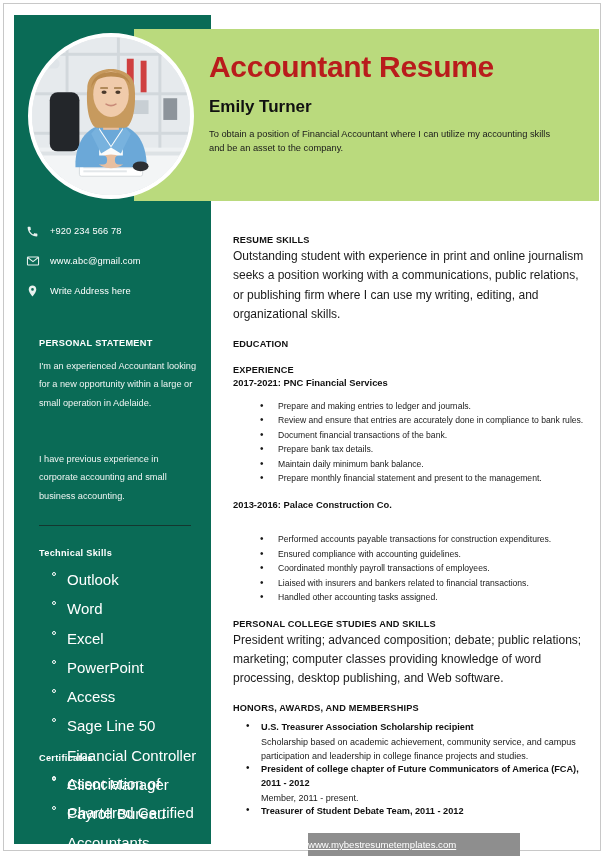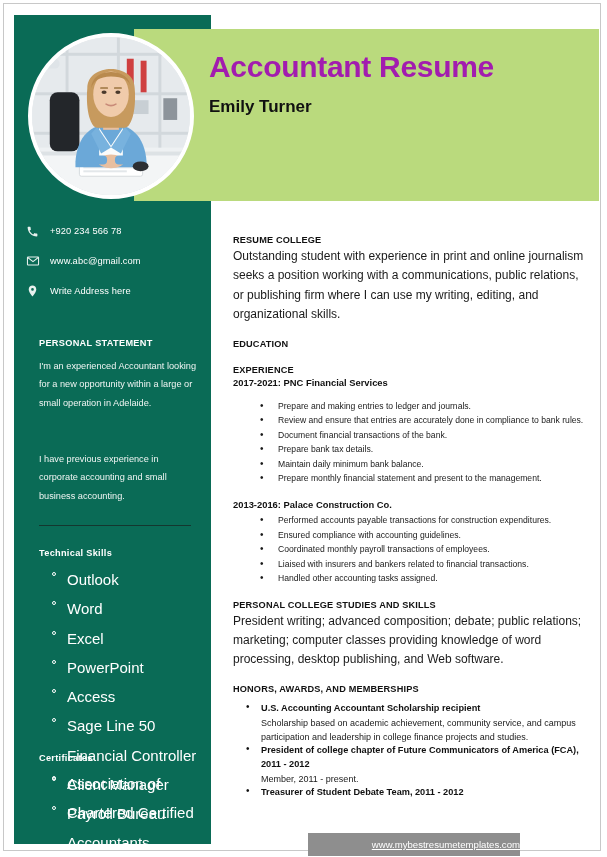--- a/index.html
+++ b/index.html
@@ -43,21 +43,21 @@
     width: 465px;
     height: 172px;
     background: #bada7d;
     box-sizing: border-box;
     padding: 22px 0 0 75px;
   }
   .header-inner { width: 362px; }
   .title {
     font-size: 30px;
     font-weight: bold;
-    color: #a21caf;
+    color: #b91c1c;
     letter-spacing: -0.3px;
     line-height: 1.05;
     margin: 0 0 14px 0;
   }
   .subtitle {
     font-size: 17px;
     font-weight: bold;
     color: #111111;
     margin: 0 0 10px 0;
   }
@@ -243,39 +243,40 @@
   
   .footer {
     position: absolute;
     left: 304px;
     top: 829px;
     width: 212px;
     height: 23px;
     background: #8e8e8e;
     display: flex;
     align-items: center;
-    justify-content: flex-end;
+    justify-content: flex-start;
   }
   .footer a {
     font-size: 9.6px;
     color: #ffffff;
     text-decoration: underline;
   }
 </style>
 </head>
 <body>
 
 <div class="page">
 
   <div class="sidebar"></div>
 
   <div class="header">
     <div class="header-inner">
       <h1 class="title">Accountant Resume</h1>
       <h2 class="subtitle">Emily Turner</h2>
+      <p class="objective">To obtain a position of Financial Accountant where I can utilize my accounting skills and be an asset to the company.</p>
     </div>
   </div>
 
   <div class="photo-wrap">
     <svg class="photo-svg" viewBox="0 0 160 160">
       <defs>
         <clipPath id="cc">
             <circle cx="80" cy="80" r="80"></circle>
           </clipPath>
       </defs>
@@ -384,58 +385,58 @@
       <li class="side-li">Payroll Bureau</li>
     </ul>
 
   <div class="side-h" style="left:35px; top:749px;">Certificates</div>
   <ul class="side-list" id="certs-list" style="left:35px; top:765px;">
       <li class="side-li">Association of Chartered Certified Accountants (ACCA)</li>
     </ul>
 
   <div class="main">
 
-    <div class="sec-h">RESUME COLLEGE</div>
+    <div class="sec-h">RESUME SKILLS</div>
     <p class="sec-p">Outstanding student with experience in print and online journalism seeks a position working with a communications, public relations, or publishing firm where I can use my writing, editing, and organizational skills.</p>
 
     <div class="gap-md"></div>
     <div class="sec-h">EDUCATION</div>
 
     <div class="gap-md"></div>
     <div class="sec-h">EXPERIENCE</div>
     <div id="jobs-container">
         <div class="job-h" style="margin-top: 2px;">2017-2021: PNC Financial Services</div>
         <ul class="bullets" style="margin-top: 11px;">
           <li class="bullet">Prepare and making entries to ledger and journals.</li>
           <li class="bullet">Review and ensure that entries are accurately done in compliance to bank rules.</li>
           <li class="bullet">Document financial transactions of the bank.</li>
           <li class="bullet">Prepare bank tax details.</li>
           <li class="bullet">Maintain daily minimum bank balance.</li>
           <li class="bullet">Prepare monthly financial statement and present to the management.</li>
         </ul>
         <div class="job-h" style="margin-top: 14px;">2013-2016: Palace Construction Co.</div>
-        <ul class="bullets" style="margin-top: 3px;">
+        <ul class="bullets" style="margin-top: 22px;">
           <li class="bullet">Performed accounts payable transactions for construction expenditures.</li>
           <li class="bullet">Ensured compliance with accounting guidelines.</li>
           <li class="bullet">Coordinated monthly payroll transactions of employees.</li>
           <li class="bullet">Liaised with insurers and bankers related to financial transactions.</li>
           <li class="bullet">Handled other accounting tasks assigned.</li>
         </ul>
       </div>
 
     <div class="gap-md"></div>
     <div class="sec-h">PERSONAL COLLEGE STUDIES AND SKILLS</div>
     <p class="sec-p">President writing; advanced composition; debate; public relations; marketing; computer classes providing knowledge of word processing, desktop publishing, and Web software.</p>
 
     <div class="gap-md"></div>
     <div class="sec-h">HONORS, AWARDS, AND MEMBERSHIPS</div>
     <div class="gap-sm" style="height:6px"></div>
     <ul class="hlist" id="honors-list">
         <li class="hitem">
-          <div class="hitem-t">U.S. Accounting Accountant Scholarship recipient</div>
+          <div class="hitem-t">U.S. Treasurer Association Scholarship recipient</div>
           <div class="hitem-d">Scholarship based on academic achievement, community service, and campus participation and leadership in college finance projects and studies.</div>
         </li>
         <li class="hitem">
           <div class="hitem-t">President of college chapter of Future Communicators of America (FCA), 2011 - 2012</div>
           <div class="hitem-d">Member, 2011 - present.</div>
         </li>
         <li class="hitem">
           <div class="hitem-t">Treasurer of Student Debate Team, 2011 - 2012</div>
         </li>
       </ul>

